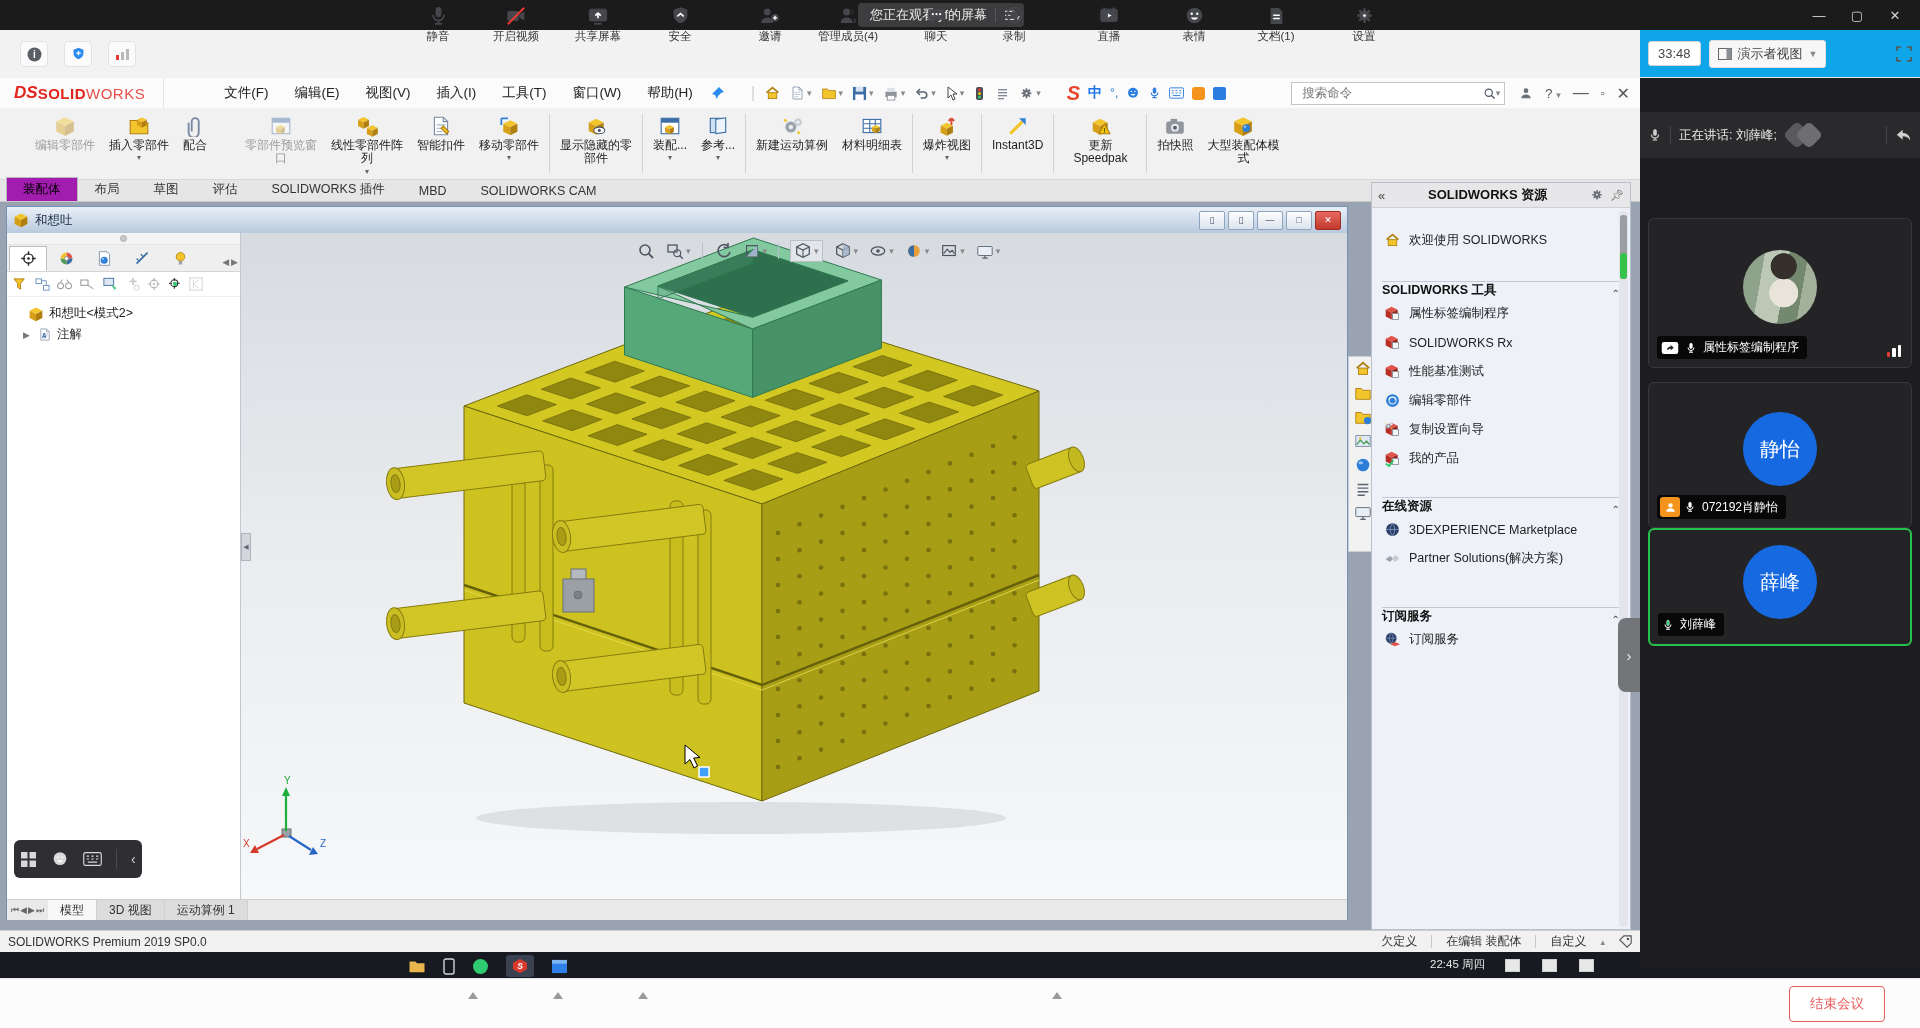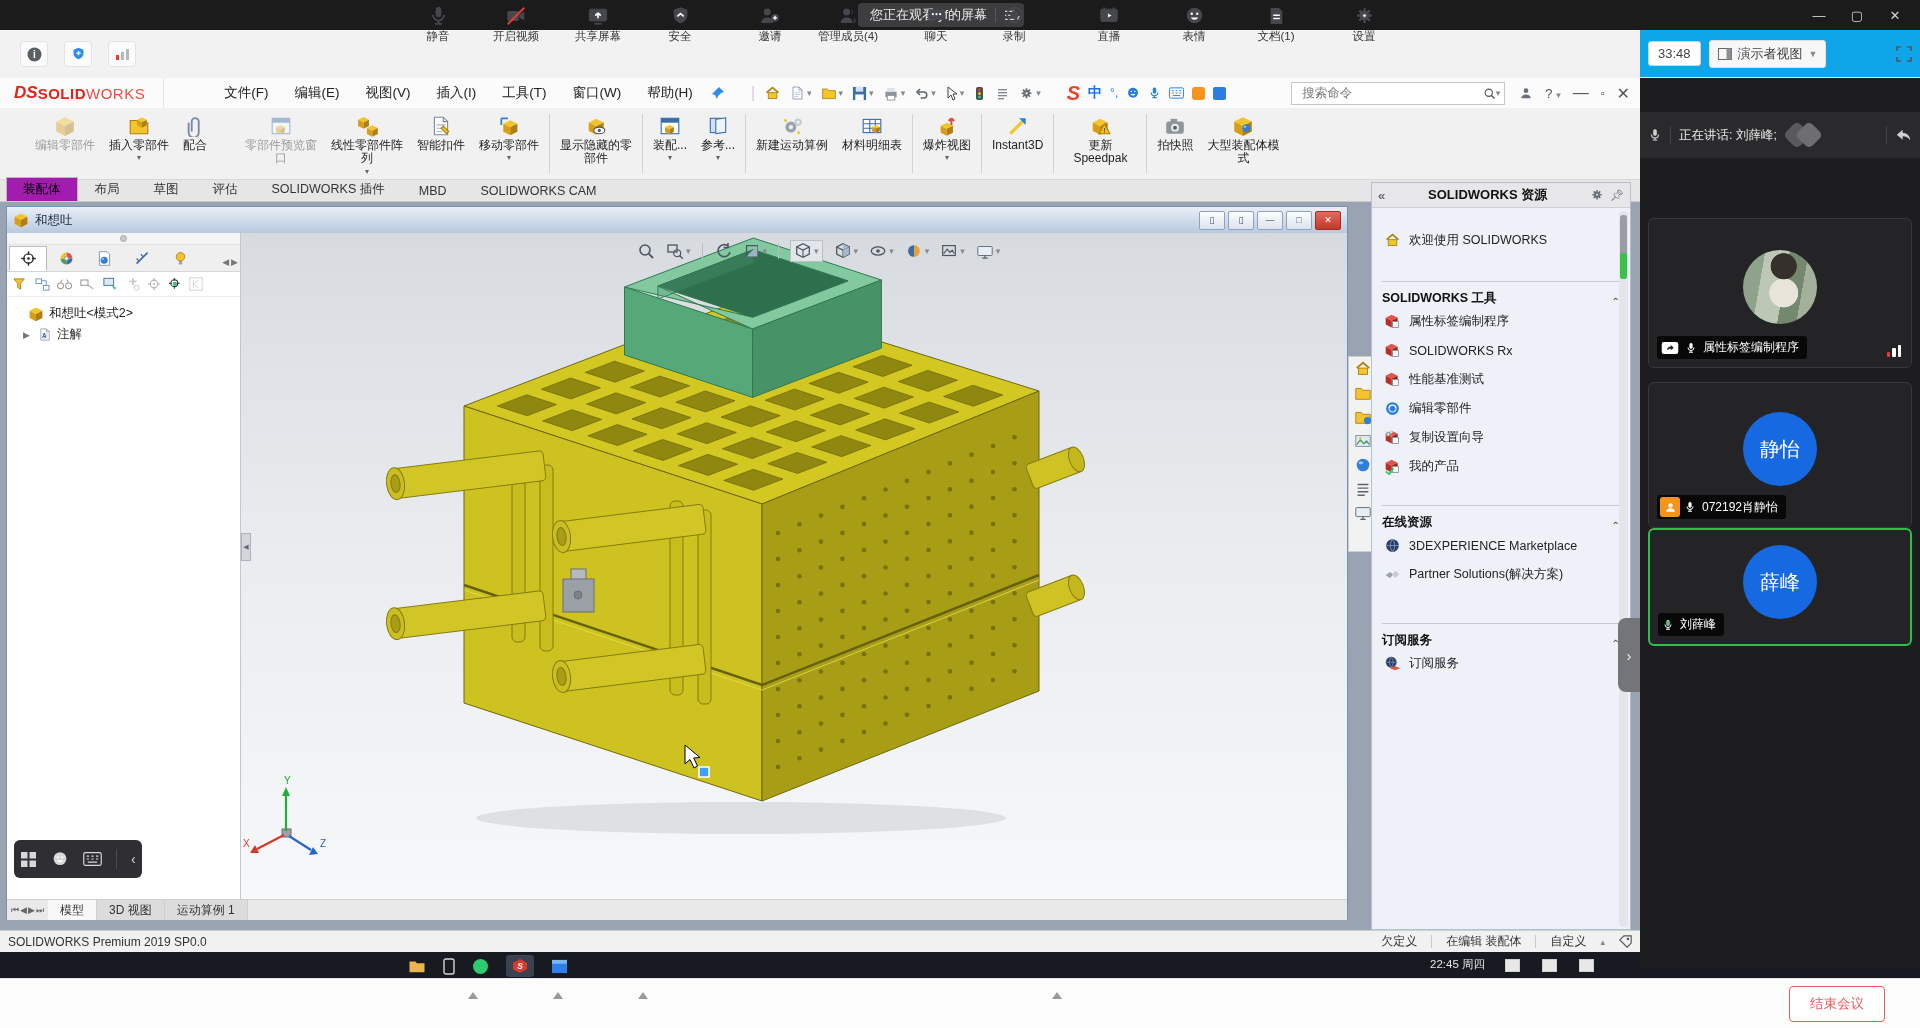--- a/index.html
+++ b/index.html
@@ -111,21 +111,21 @@
   .vtab.active{background:#f8f8f8;}
 
   
   .tpstrip{left:1348px;top:154px;width:28px;background:#f2f2f2;border:1px solid #c9cdd4;border-right:none;
            display:flex;flex-direction:column;align-items:center;padding:3px 0;gap:6px;box-sizing:border-box;}
   .taskpane{left:1377px;top:104px;width:260px;height:748px;background:#eef1f7;border:1px solid #b9c0cc;box-sizing:border-box;}
   .tphead{height:24px;background:#e7e7e9;border-bottom:1px solid #cfcfd4;display:flex;align-items:center;
           padding:0 6px;gap:6px;font-size:13px;font-weight:bold;color:#111;}
   .tpbody{padding:10px 10px 0 10px;position:relative;}
   .tpitem{display:flex;align-items:center;gap:8px;font-size:12.5px;color:#222;padding:6px 2px;}
-  .tpsec{border-top:1px solid #c5c9d1;margin-top:10px;padding-top:8px;display:flex;align-items:flex-end;
+  .tpsec{border-top:1px solid #c5c9d1;margin-top:10px;padding-top:0;display:flex;align-items:flex-end;
          font-size:12.5px;font-weight:bold;color:#111;}
   .tpsec .chev{margin-left:auto;color:#555;font-size:10px;}
   .tpscroll{position:absolute;right:2px;top:28px;width:9px;height:716px;background:#e3e5ea;border-radius:4px;}
   .tpthumb{position:absolute;left:1px;top:4px;width:7px;height:64px;background:#9a9da3;border-radius:3px;}
   .tpthumb .grn{position:absolute;left:0;bottom:0;width:7px;height:26px;background:#37c24a;border-radius:3px;}
   .collapse-handle{left:1618px;top:618px;width:22px;height:74px;background:#737578;border-radius:8px 0 0 8px;
                    display:flex;align-items:center;justify-content:center;color:#f0f0f0;font-size:15px;}
 
   
   .statusbar{left:0;top:852px;width:1640px;height:22px;background:#f1f1f1;border-top:1px solid #cfcfcf;

